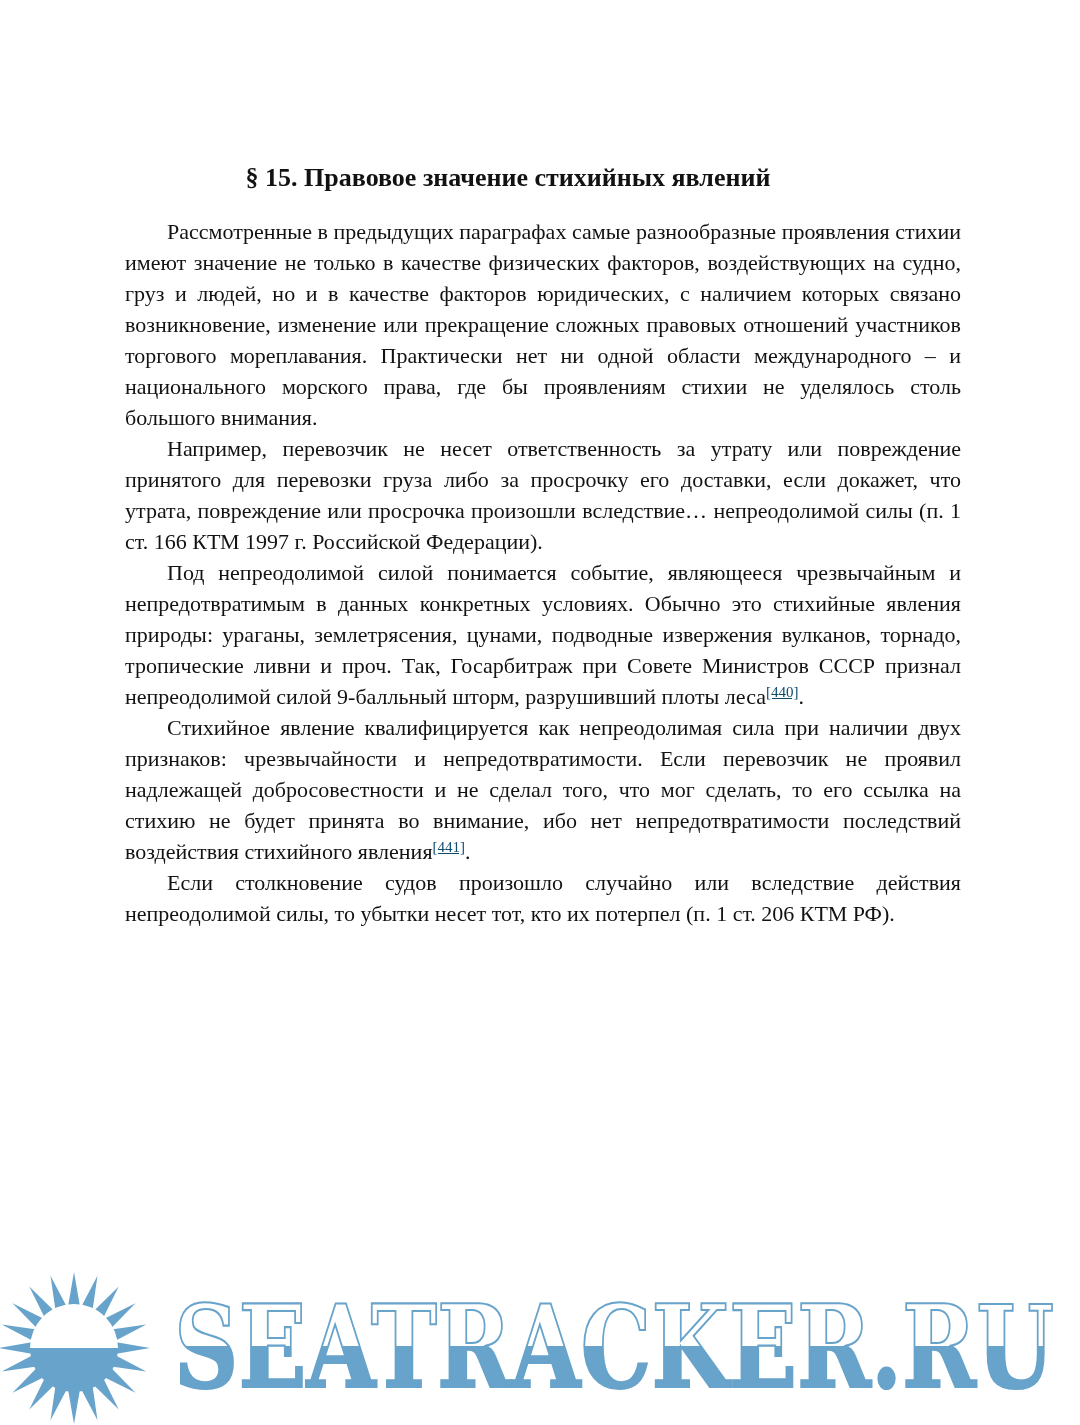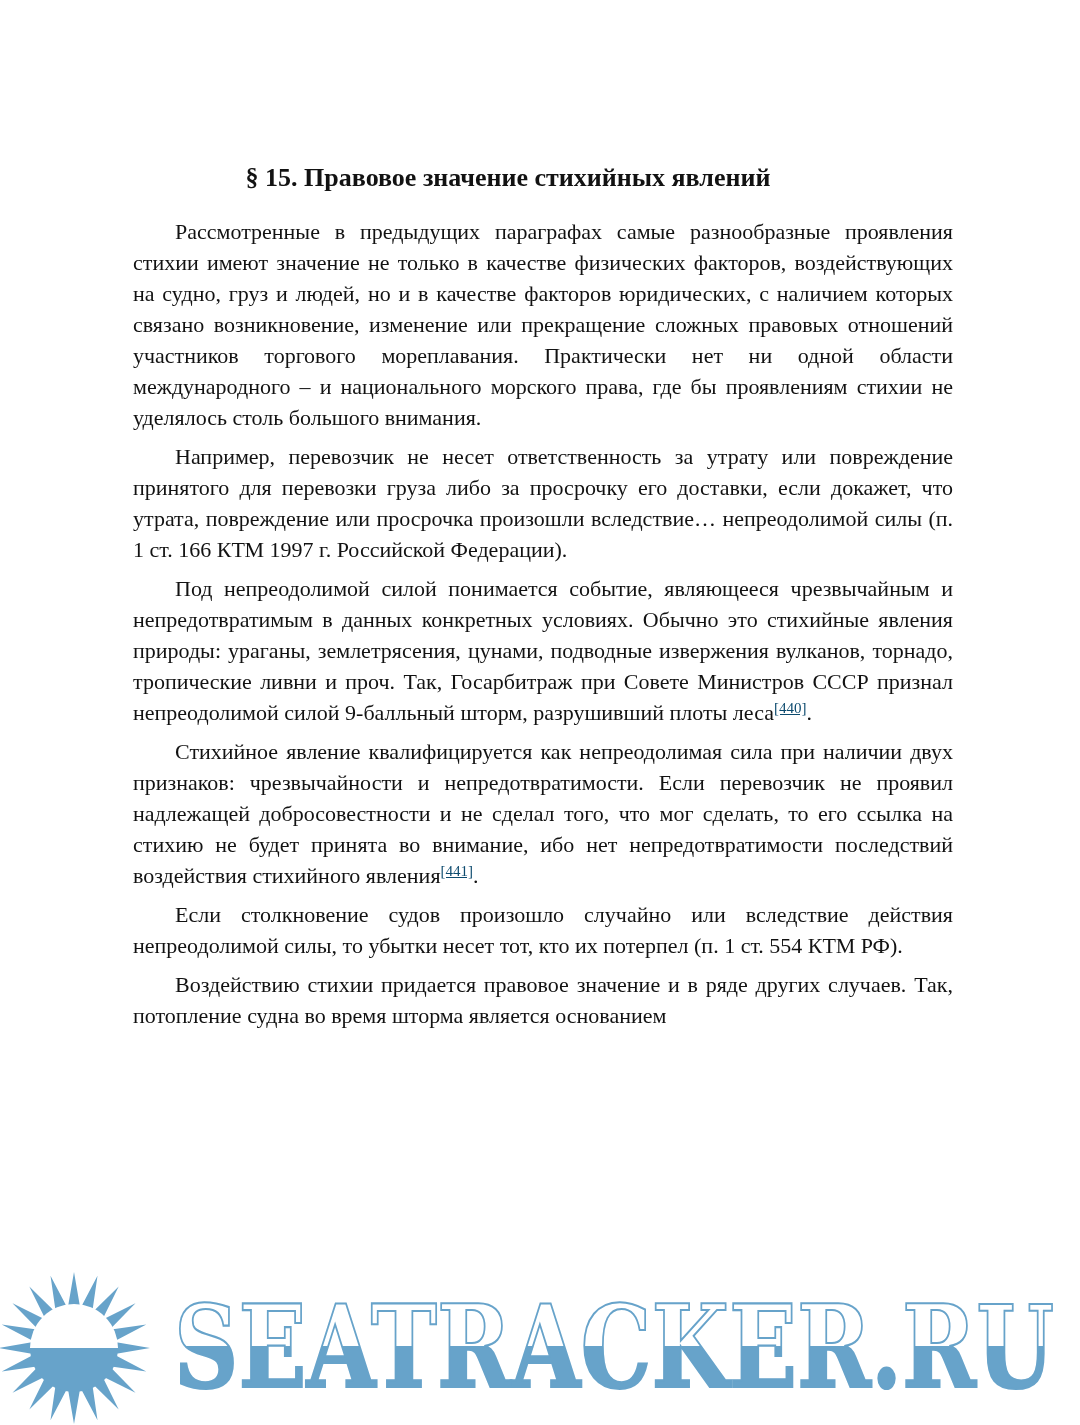--- a/index.html
+++ b/index.html
@@ -26,21 +26,21 @@
     margin: 0 0 20px 0;
     padding-right: 70px;
     font-family: "Liberation Serif", serif;
     font-size: 26px;
     line-height: 36px;
     font-weight: bold;
     text-align: center;
     color: #121212;
   }
   .para {
-    margin: 8px;
+    margin: 0;
     font-size: 22px;
     line-height: 31px;
     text-align: justify;
     text-indent: 42px;
     color: #121212;
   }
   .fn-sup {
     display: inline-block;
     font-size: 15px;
     line-height: 0;
@@ -86,23 +86,22 @@
 
     <p class="para"><span>Рассмотренные в предыдущих параграфах самые разнообразные проявления стихии имеют значение не только в качестве физических факторов, воздействующих на судно, груз и людей, но и в качестве факторов юридических, с наличием которых связано возникновение, изменение или прекращение сложных правовых отношений участников торгового мореплавания. Практически нет ни одной области международного – и национального морского права, где бы проявлениям стихии не уделялось столь большого внимания.</span></p>
 
     <p class="para"><span>Например, перевозчик не несет ответственность за утрату или повреждение принятого для перевозки груза либо за просрочку его доставки, если докажет, что утрата, повреждение или просрочка произошли вследствие… непреодолимой силы (п. 1 ст. 166 КТМ 1997 г. Российской Федерации).</span></p>
 
     <p class="para"><span>Под непреодолимой силой понимается событие, являющееся чрезвычайным и непредотвратимым в данных конкретных условиях. Обычно это стихийные явления природы: ураганы, землетрясения, цунами, подводные извержения вулканов, торнадо, тропические ливни и проч. Так, Госарбитраж при Совете Министров СССР признал непреодолимой силой 9-балльный шторм, разрушивший плоты леса</span><sup class="fn-sup"><a class="fn-link">[440]</a></sup><span>.</span></p>
 
     <p class="para"><span>Стихийное явление квалифицируется как непреодолимая сила при наличии двух признаков: чрезвычайности и непредотвратимости. Если перевозчик не проявил надлежащей добросовестности и не сделал того, что мог сделать, то его ссылка на стихию не будет принята во внимание, ибо нет непредотвратимости последствий воздействия стихийного явления</span><sup class="fn-sup"><a class="fn-link">[441]</a></sup><span>.</span></p>
 
 
-    <p class="para"><span>Если столкновение судов произошло случайно или вследствие действия непреодолимой силы, то убытки несет тот, кто их потерпел (п. 1 ст. 554 КТМ РФ).</span></p>
+    <p class="para"><span>Если столкновение судов произошло случайно или вследствие действия непреодолимой силы, то убытки несет тот, кто их потерпел (п. 1 ст. 206 КТМ РФ).</span></p>
 
-    <p class="para"><span>Воздействию стихии придается правовое значение и в ряде других случаев. Так, потопление судна во время шторма является основанием</span></p>
 
   </div>
 
   <div class="watermark-strip">
 
     <svg class="sun-logo" viewBox="-78 -78 156 156">
       <polygon id="sun-rays" fill="#67A3CA" points="76.0,0.0 39.5,6.3 72.3,23.5 35.6,18.2 61.5,44.7 28.3,28.3 44.7,61.5 18.2,35.6 23.5,72.3 6.3,39.5 0.0,76.0 -6.3,39.5 -23.5,72.3 -18.2,35.6 -44.7,61.5 -28.3,28.3 -61.5,44.7 -35.6,18.2 -72.3,23.5 -39.5,6.3 -76.0,0.0 -39.5,-6.3 -72.3,-23.5 -35.6,-18.2 -61.5,-44.7 -28.3,-28.3 -44.7,-61.5 -18.2,-35.6 -23.5,-72.3 -6.3,-39.5 -0.0,-76.0 6.3,-39.5 23.5,-72.3 18.2,-35.6 44.7,-61.5 28.3,-28.3 61.5,-44.7 35.6,-18.2 72.3,-23.5 39.5,-6.3"></polygon>
       <path d="M -44 0 A 44 44 0 0 0 44 0 Z" fill="#67A3CA"></path>
       <path d="M -44 0 A 44 44 0 0 1 44 0 Z" fill="#ffffff"></path>
     </svg>

